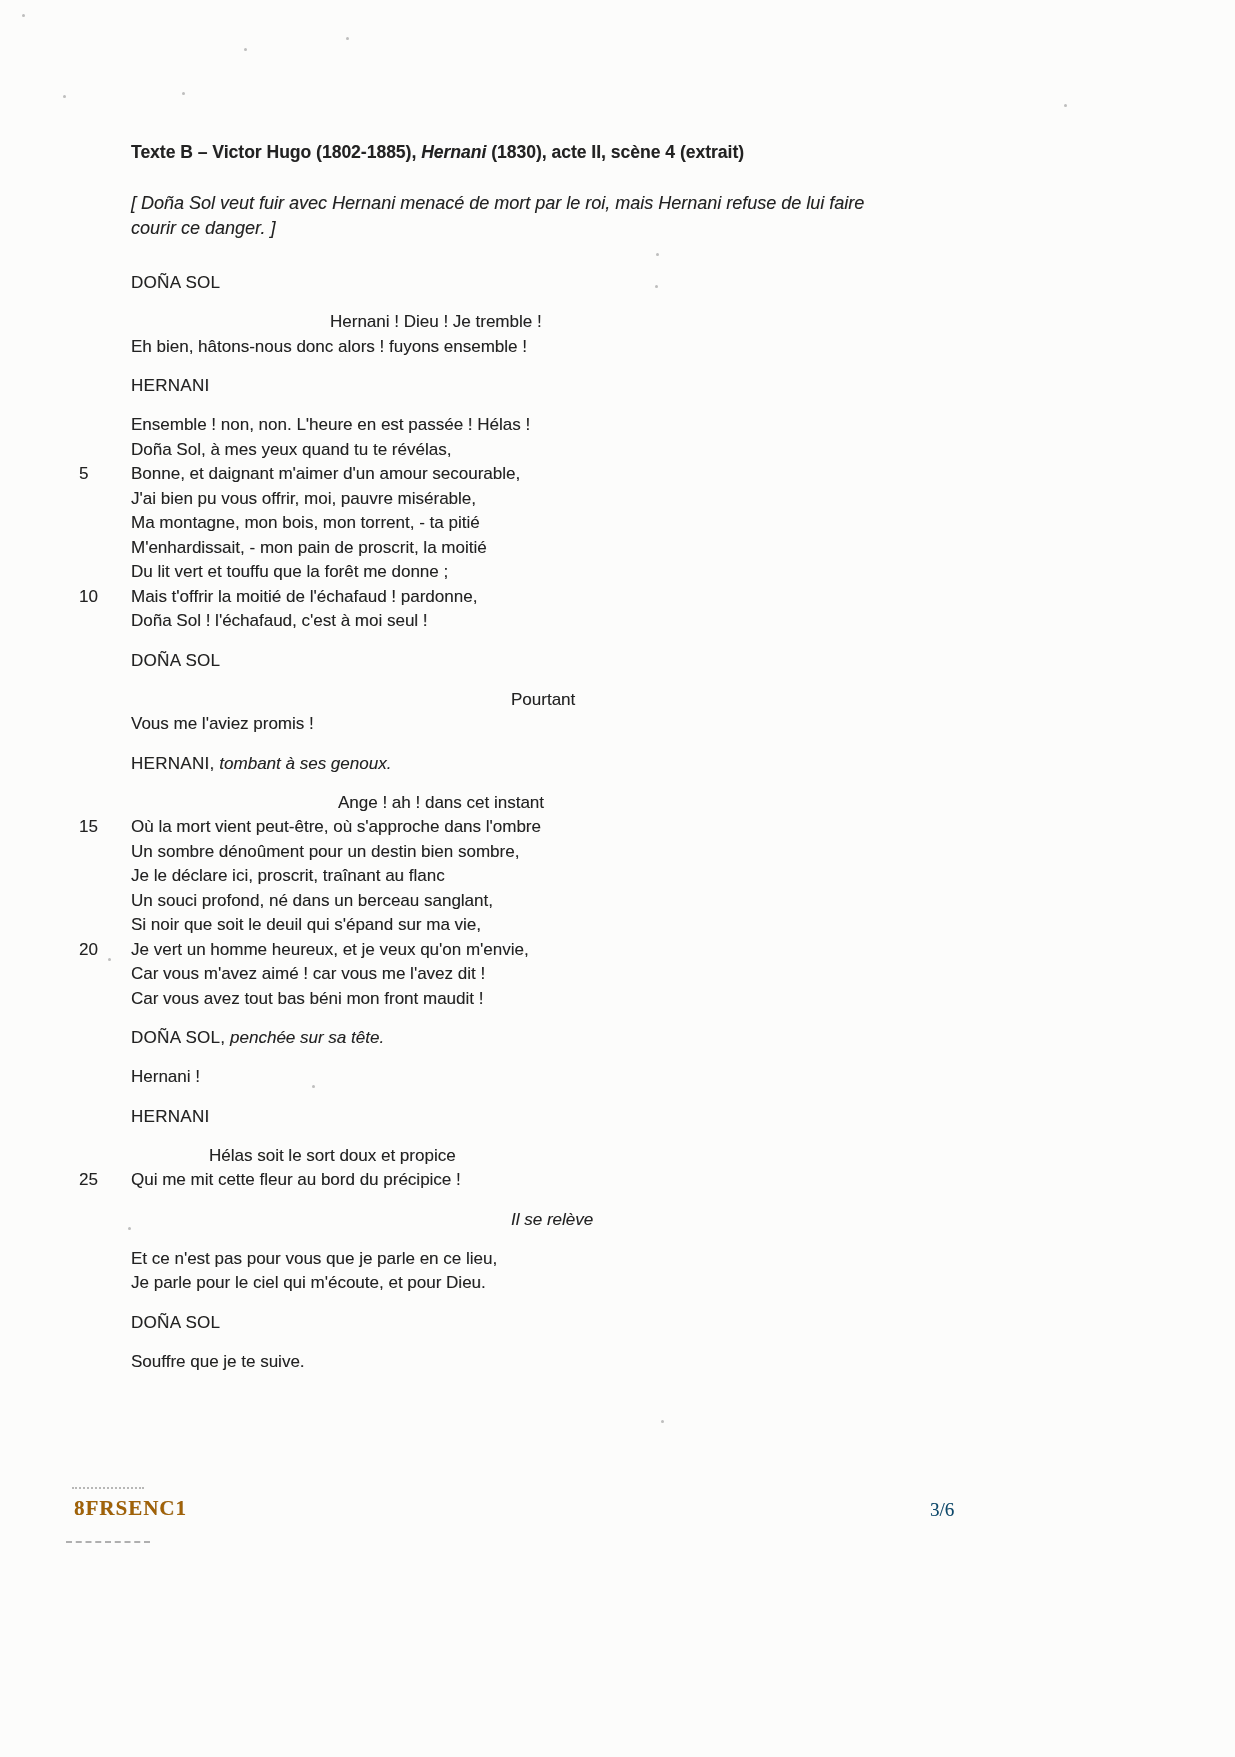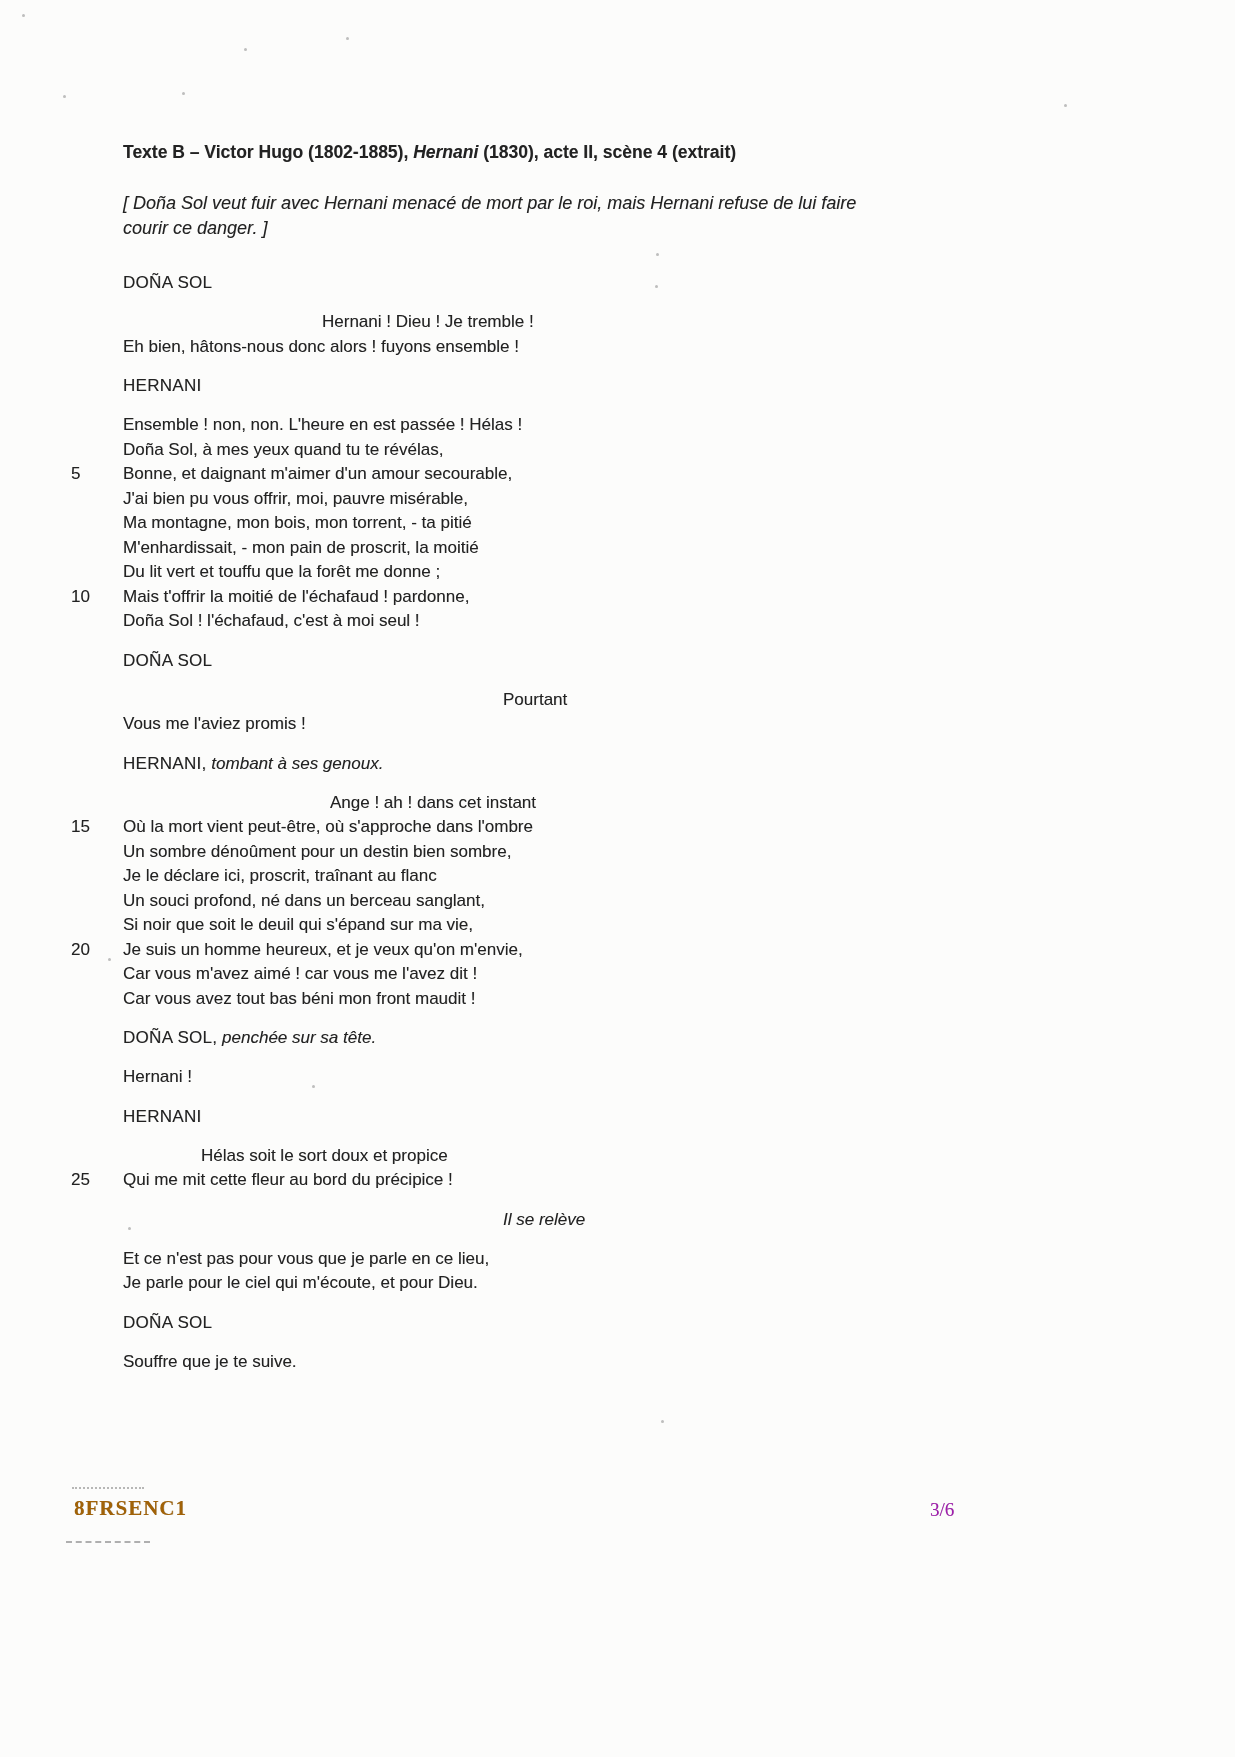--- a/index.html
+++ b/index.html
@@ -10,21 +10,21 @@
     height: 1757px;
     margin: 0 auto;
     background: #fcfcfb;
     font-family: "Liberation Sans", sans-serif;
     color: #222;
     overflow: hidden;
     text-shadow: 0.3px 0.3px 0.6px rgba(70,70,70,0.35);
   }
   .content {
     position: absolute;
-    left: 123px;
+    left: 131px;
     top: 140px;
     width: 1010px;
   }
   .doc-title {
     font-size: 17.5px;
     font-weight: bold;
     line-height: 24px;
     margin-bottom: 27px;
   }
   .doc-title .italic { font-style: italic; }
@@ -69,21 +69,21 @@
     font-size: 21px;
     letter-spacing: 1px;
     color: #a16207;
   }
   .footer-right {
     position: absolute;
     left: 930px;
     top: 1499px;
     font-family: "Liberation Serif", serif;
     font-size: 19px;
-    color: #a21caf;
+    color: #0c4a6e;
   }
   
   .speck {
     position: absolute;
     width: 3px; height: 3px;
     background: #8a8a8a;
     border-radius: 50%;
     opacity: 0.55;
   }
   .scan-dots-top {
@@ -139,21 +139,21 @@
           <div class="verse-line"><span class="verse-text">Vous me l'aviez promis !</span></div>
         </div>
         <p class="speaker"><span class="speaker-name">HERNANI,</span><span class="stage-direction"> tombant à ses genoux.</span></p>
         <div class="verse-group">
           <div class="verse-line"><span class="verse-text" style="margin-left: 207px;">Ange ! ah ! dans cet instant</span></div>
           <div class="verse-line"><span class="line-number">15</span><span class="verse-text">Où la mort vient peut-être, où s'approche dans l'ombre</span></div>
           <div class="verse-line"><span class="verse-text">Un sombre dénoûment pour un destin bien sombre,</span></div>
           <div class="verse-line"><span class="verse-text">Je le déclare ici, proscrit, traînant au flanc</span></div>
           <div class="verse-line"><span class="verse-text">Un souci profond, né dans un berceau sanglant,</span></div>
           <div class="verse-line"><span class="verse-text">Si noir que soit le deuil qui s'épand sur ma vie,</span></div>
-          <div class="verse-line"><span class="line-number">20</span><span class="verse-text">Je suis un homme heureux, et je veux qu'on m'envie,</span></div>
+          <div class="verse-line"><span class="line-number">20</span><span class="verse-text">Je vert un homme heureux, et je veux qu'on m'envie,</span></div>
           <div class="verse-line"><span class="verse-text">Car vous m'avez aimé ! car vous me l'avez dit !</span></div>
           <div class="verse-line"><span class="verse-text">Car vous avez tout bas béni mon front maudit !</span></div>
         </div>
         <p class="speaker"><span class="speaker-name">DOÑA SOL,</span><span class="stage-direction"> penchée sur sa tête.</span></p>
         <div class="verse-group">
           <div class="verse-line"><span class="verse-text">Hernani !</span></div>
         </div>
         <p class="speaker"><span class="speaker-name">HERNANI</span></p>
         <div class="verse-group">
           <div class="verse-line"><span class="verse-text" style="margin-left: 78px;">Hélas soit le sort doux et propice</span></div>

